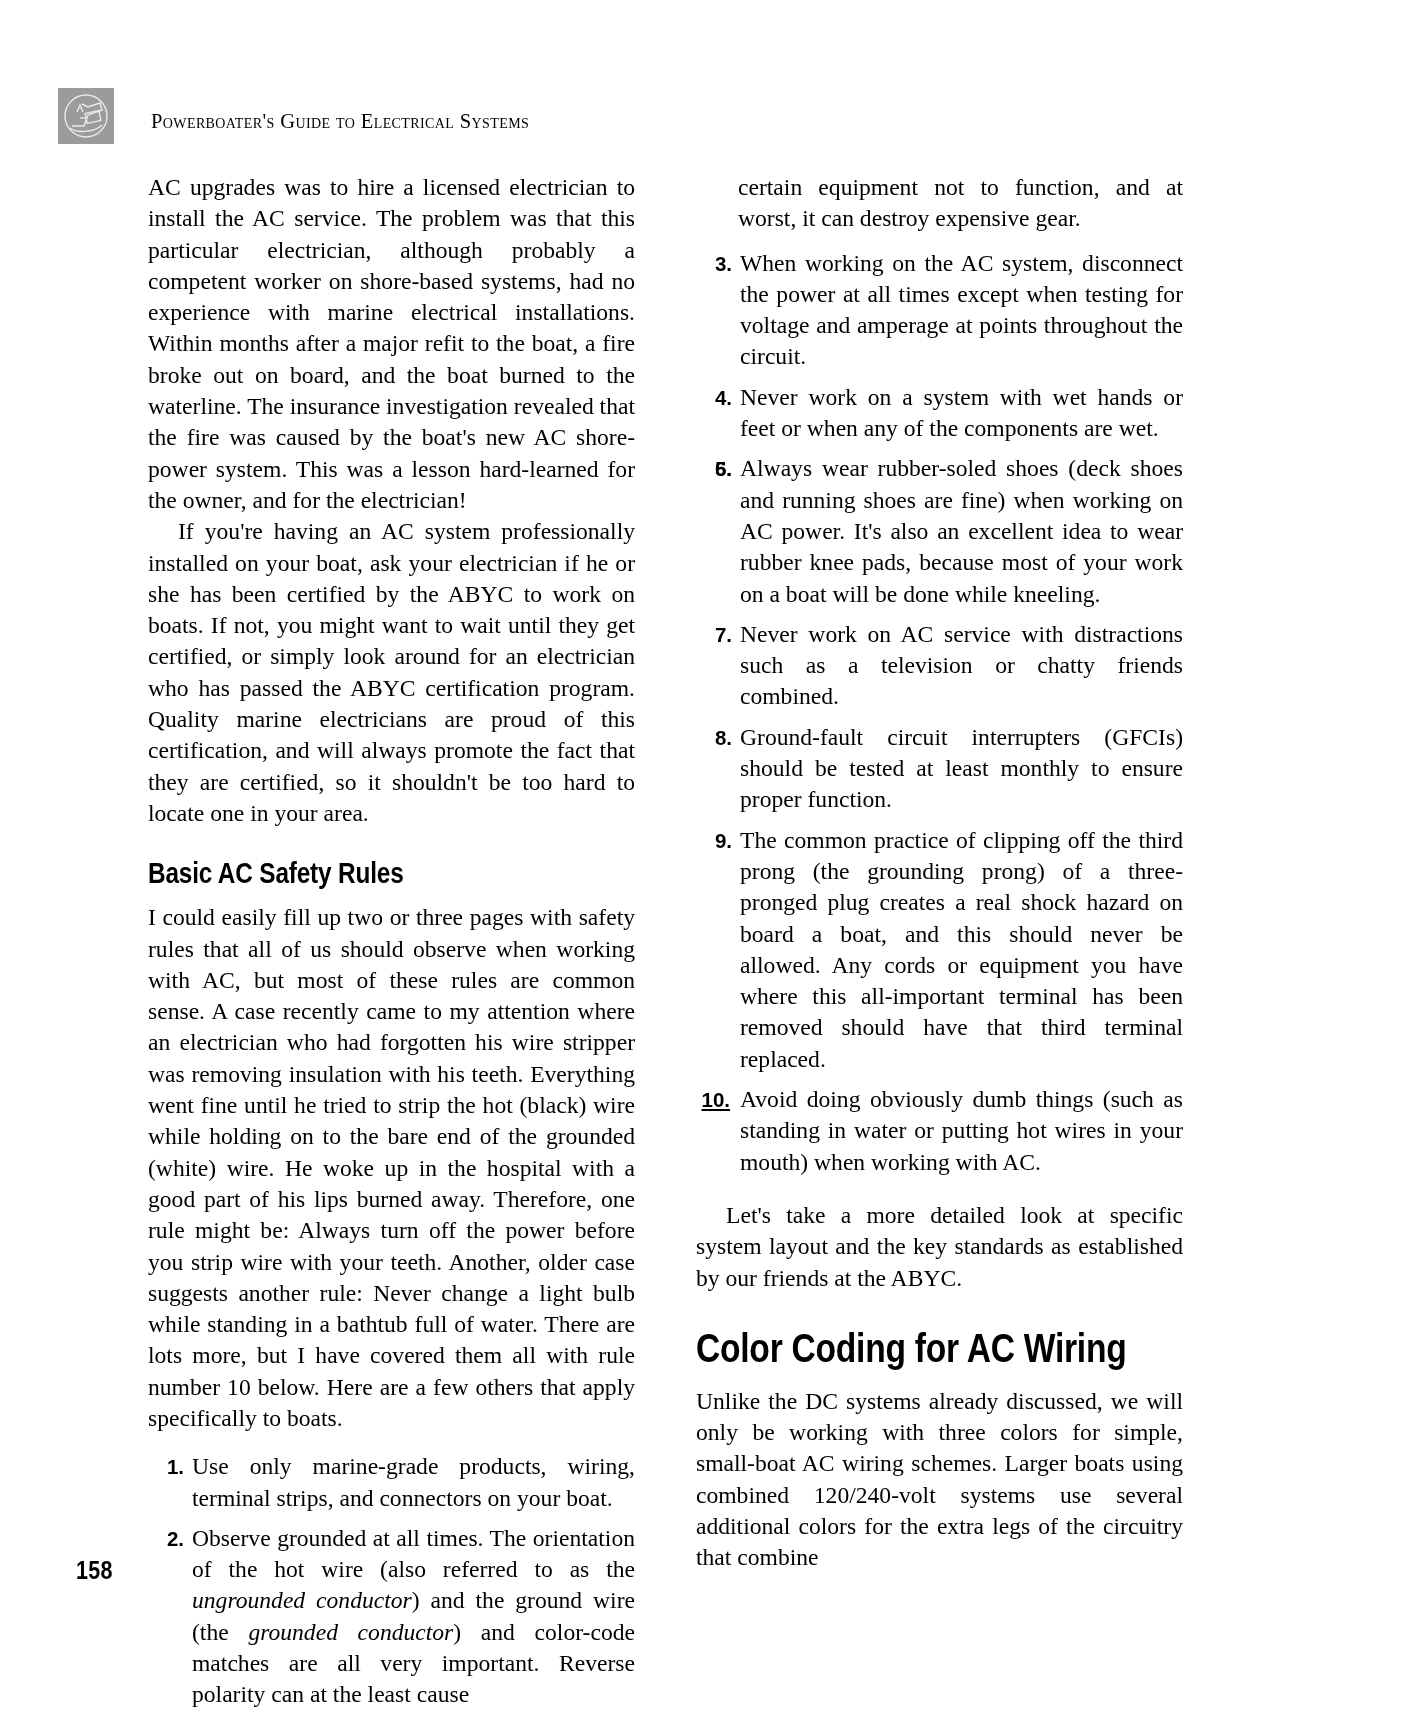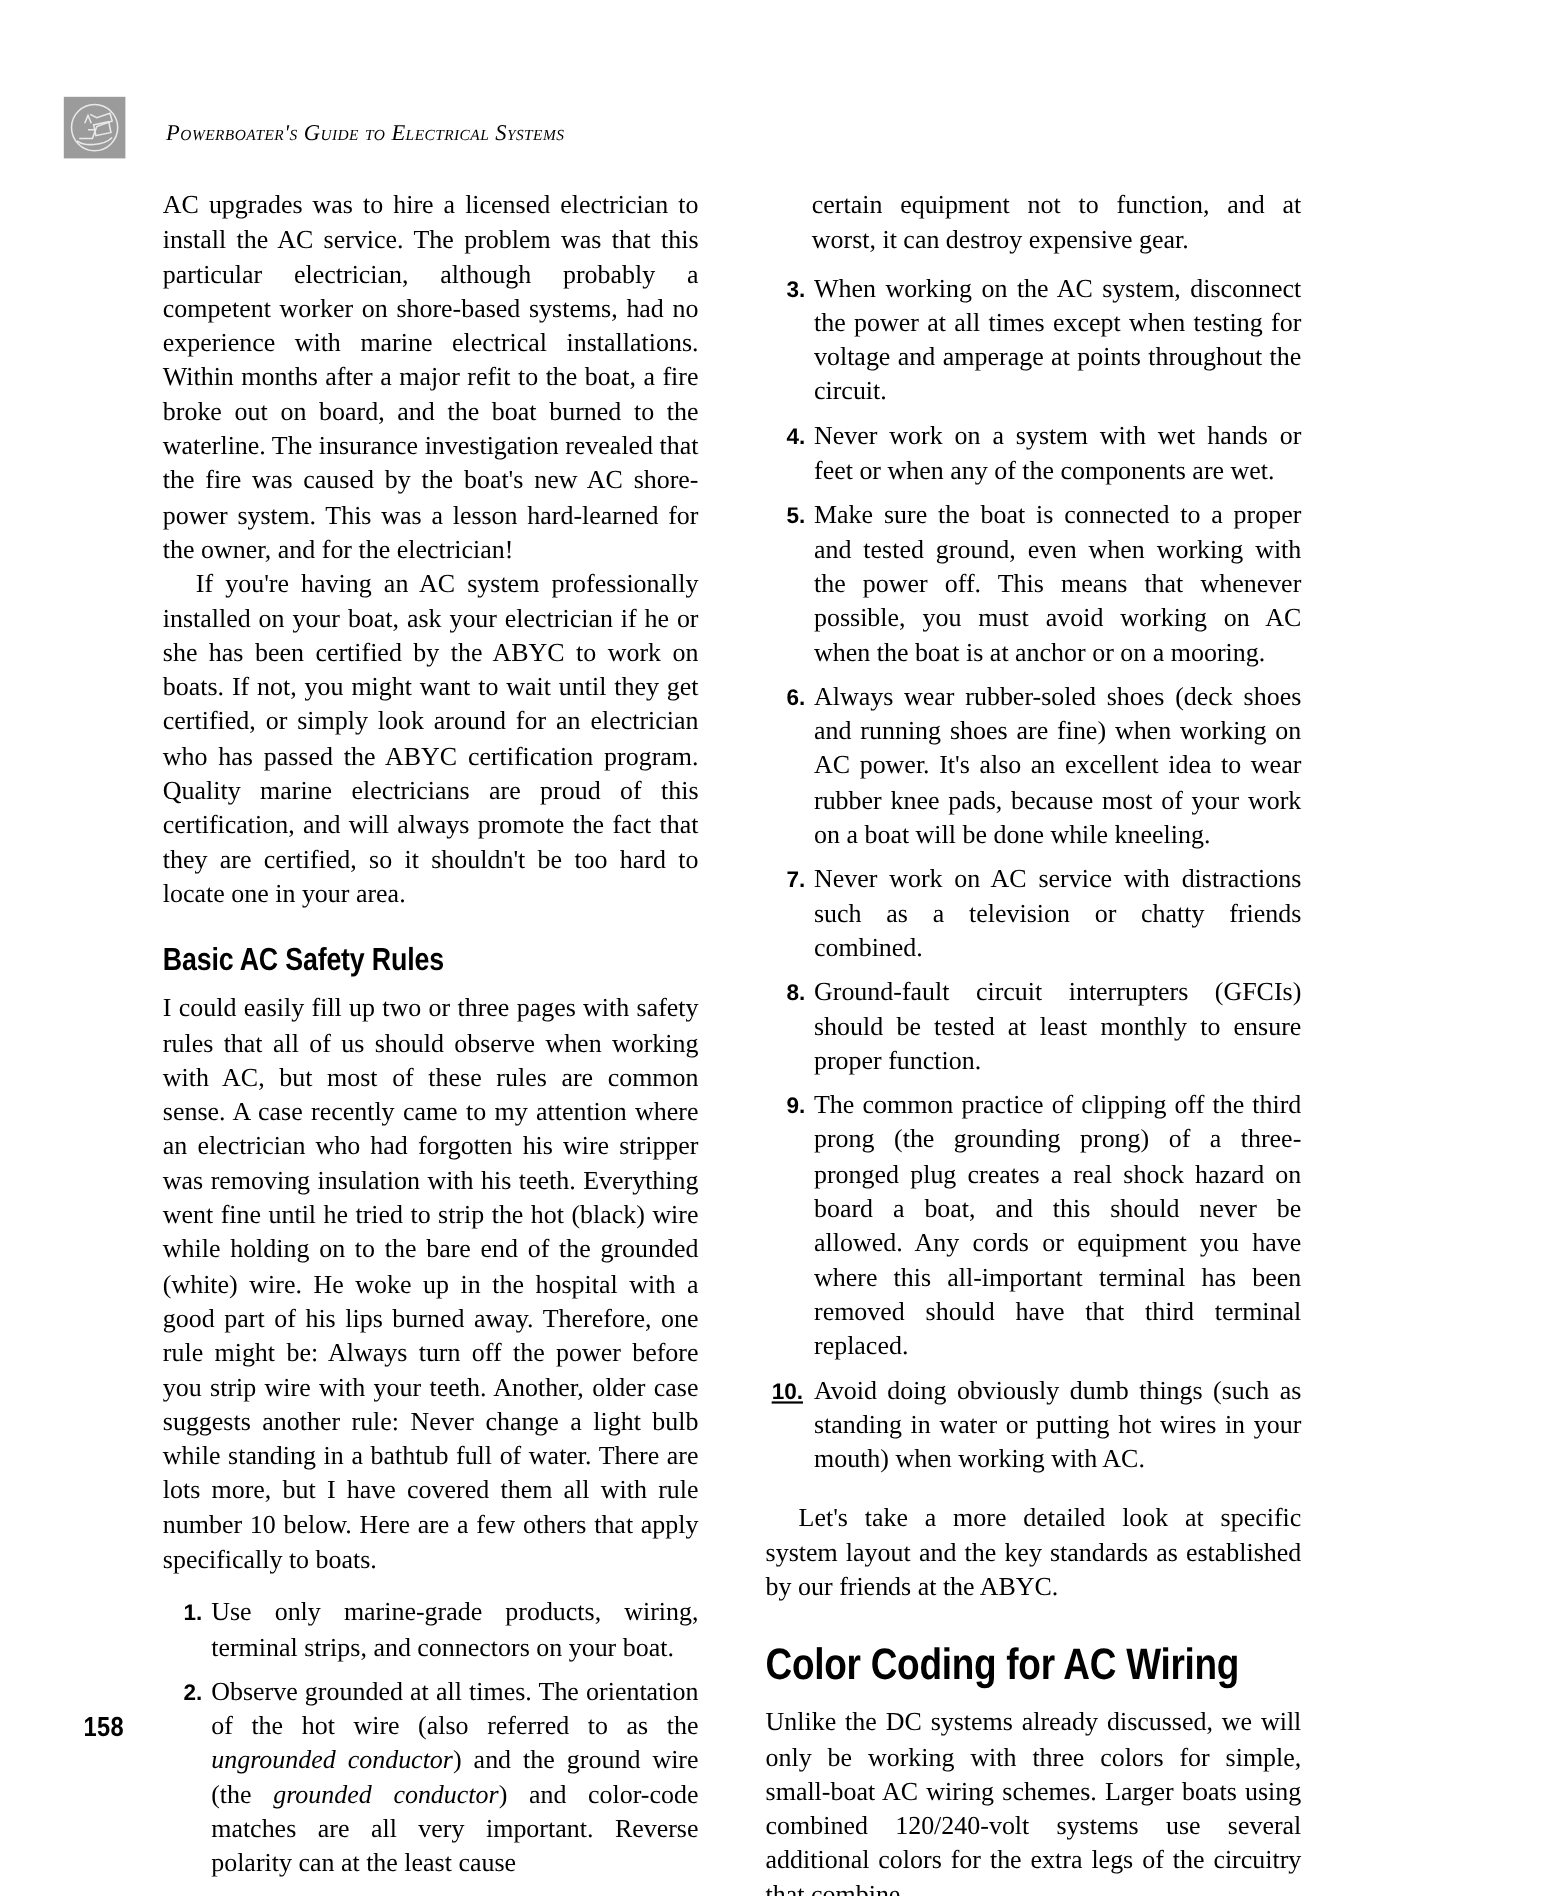--- a/index.html
+++ b/index.html
@@ -18,21 +18,20 @@
     overflow: hidden;
   }
 
   
   .runhead {
     position: absolute;
     left: 58px;
     top: 88px;
     width: 1290px;
     height: 62px;
-    font-style: italic;
   }
   .logo-box {
     position: absolute;
     left: 0;
     top: 0;
     width: 56px;
     height: 56px;
     background: #9b9b9b;
     overflow: hidden;
   }
@@ -192,21 +191,20 @@
       <li>
         <span class="num">3.</span>
         <span>When working on the AC system, disconnect the power at all times except when testing for voltage and amperage at points throughout the circuit.</span>
       </li>
       <li>
         <span class="num">4.</span>
         <span>Never work on a system with wet hands or feet or when any of the components are wet.</span>
       </li>
       <li>
         <span class="num">5.</span>
-        <span>Make sure the boat is connected to a proper and tested ground, even when working with the power off. This means that whenever possible, you must avoid working on AC when the boat is at anchor or on a mooring.</span>
       </li>
       <li>
         <span class="num">6.</span>
         <span>Always wear rubber-soled shoes (deck shoes and running shoes are fine) when working on AC power. It's also an excellent idea to wear rubber knee pads, because most of your work on a boat will be done while kneeling.</span>
       </li>
       <li>
         <span class="num">7.</span>
         <span>Never work on AC service with distractions such as a television or chatty friends combined.</span>
       </li>
       <li>

